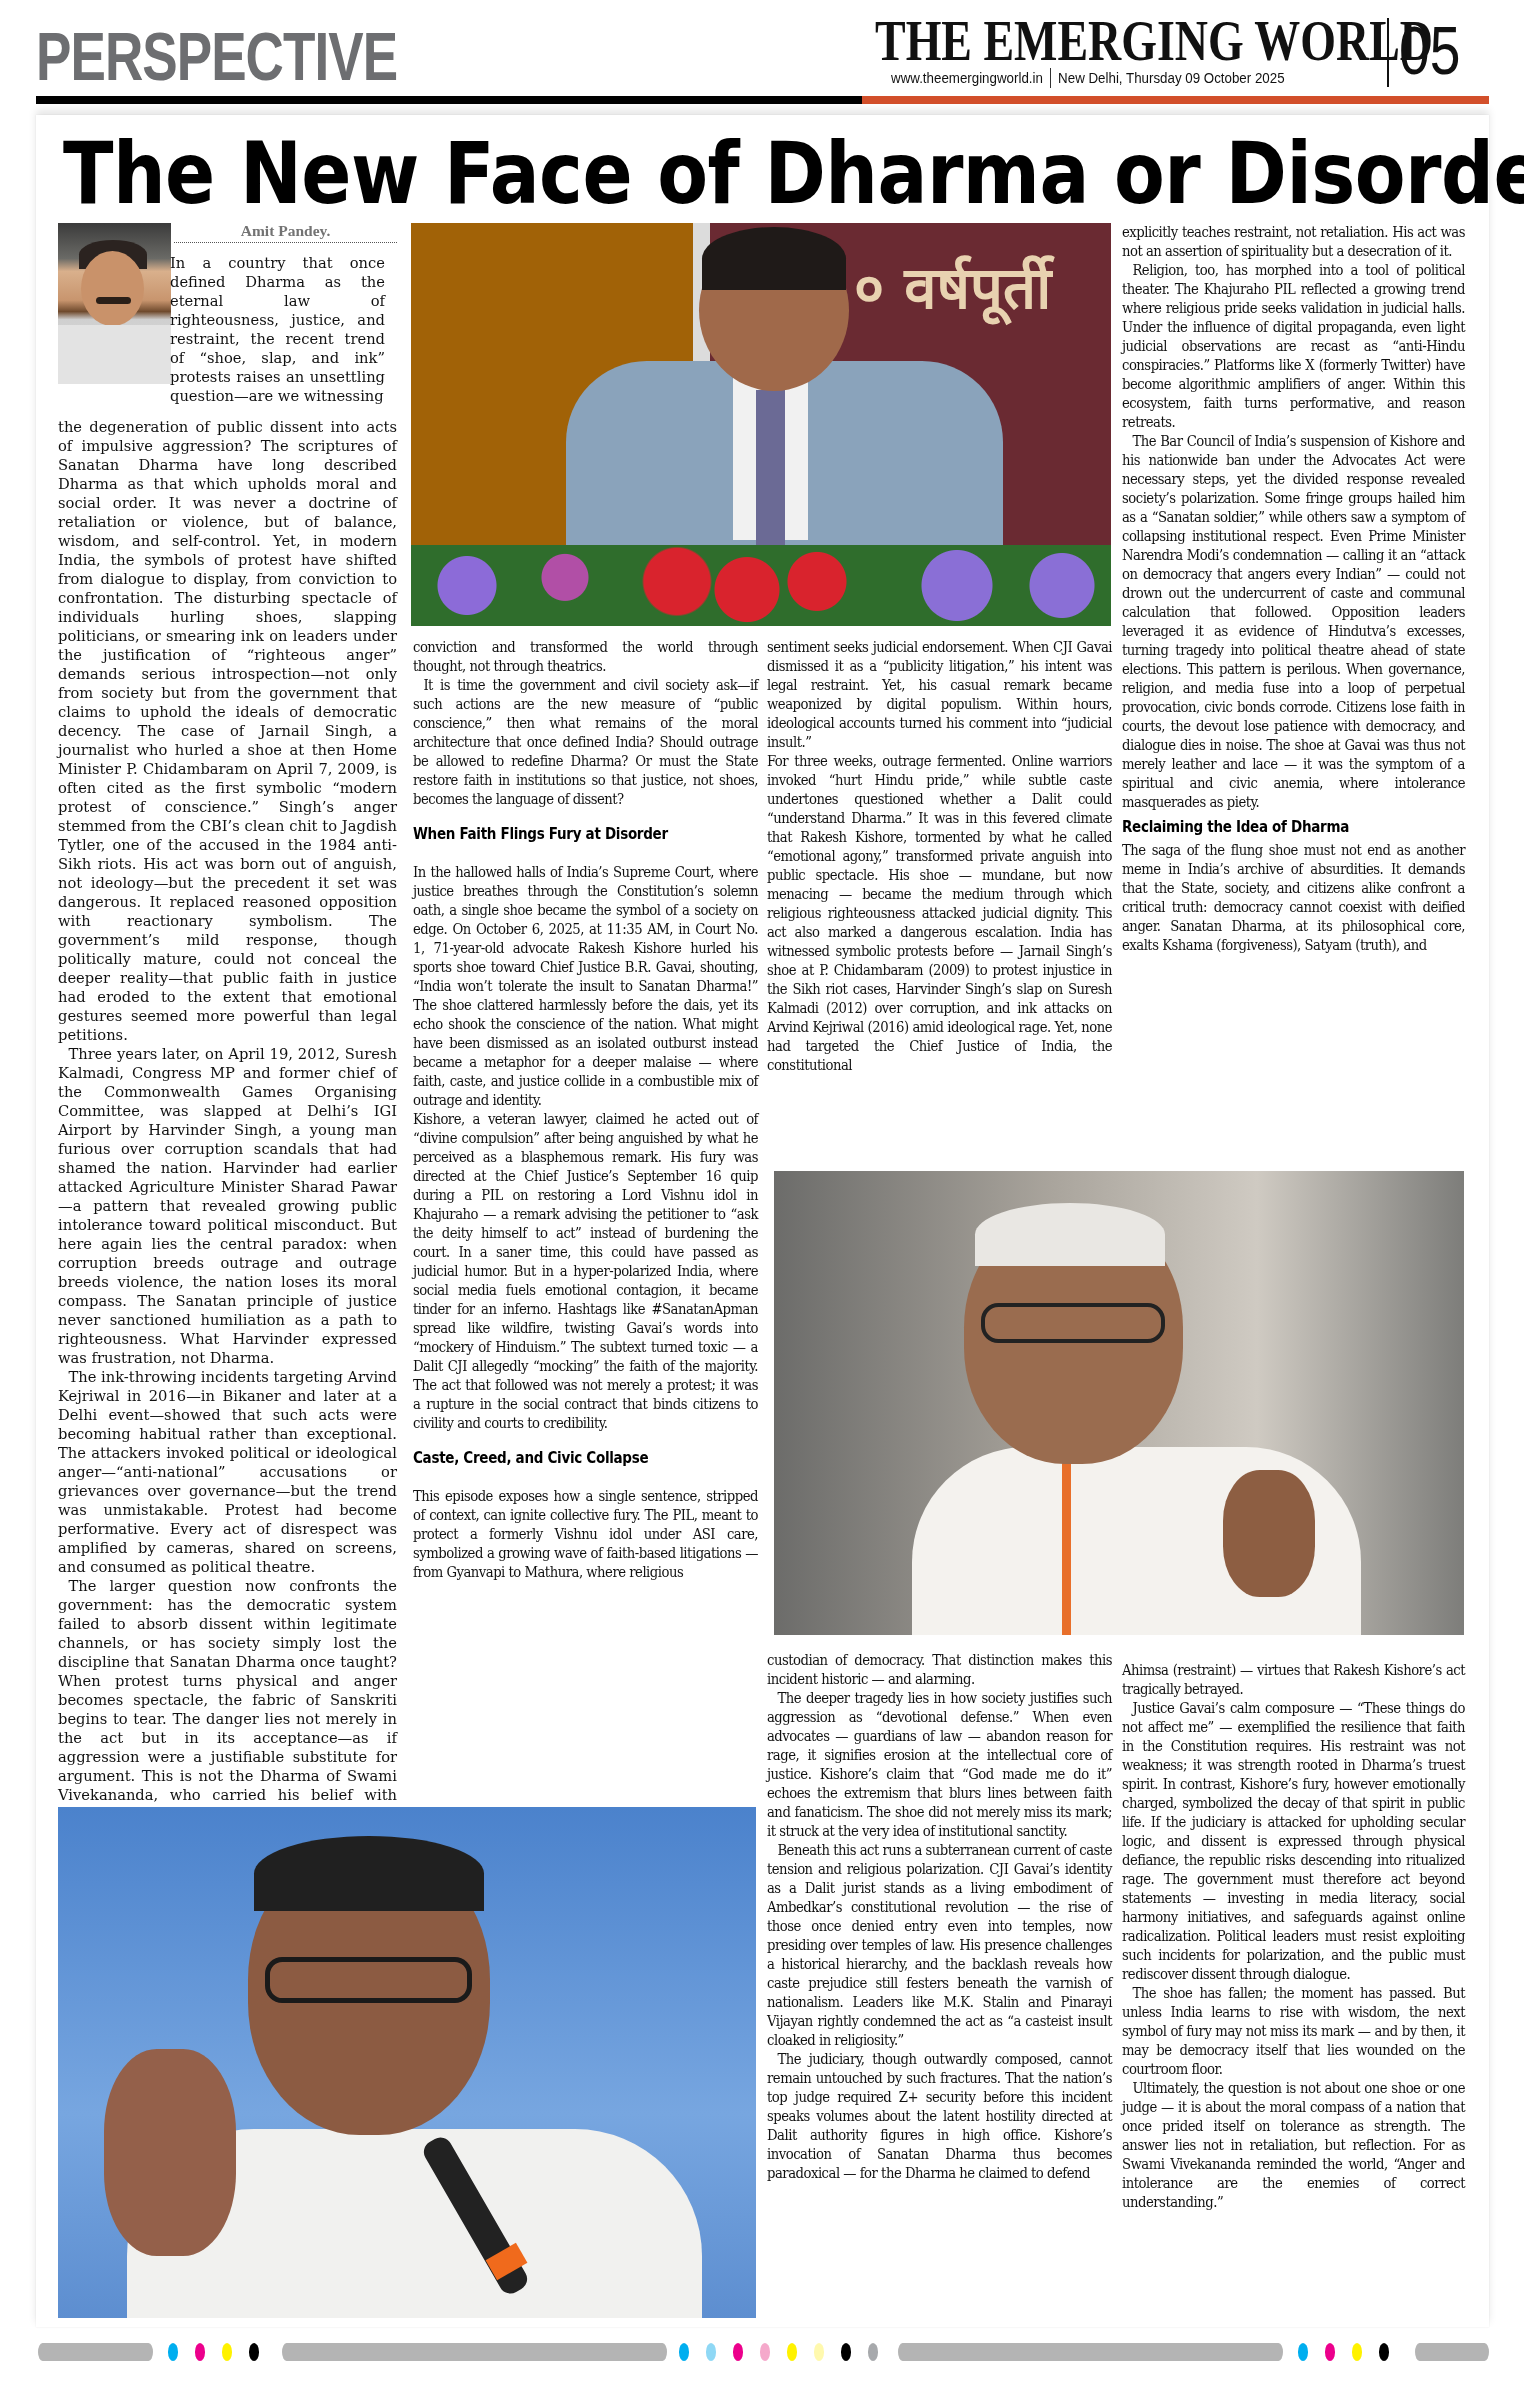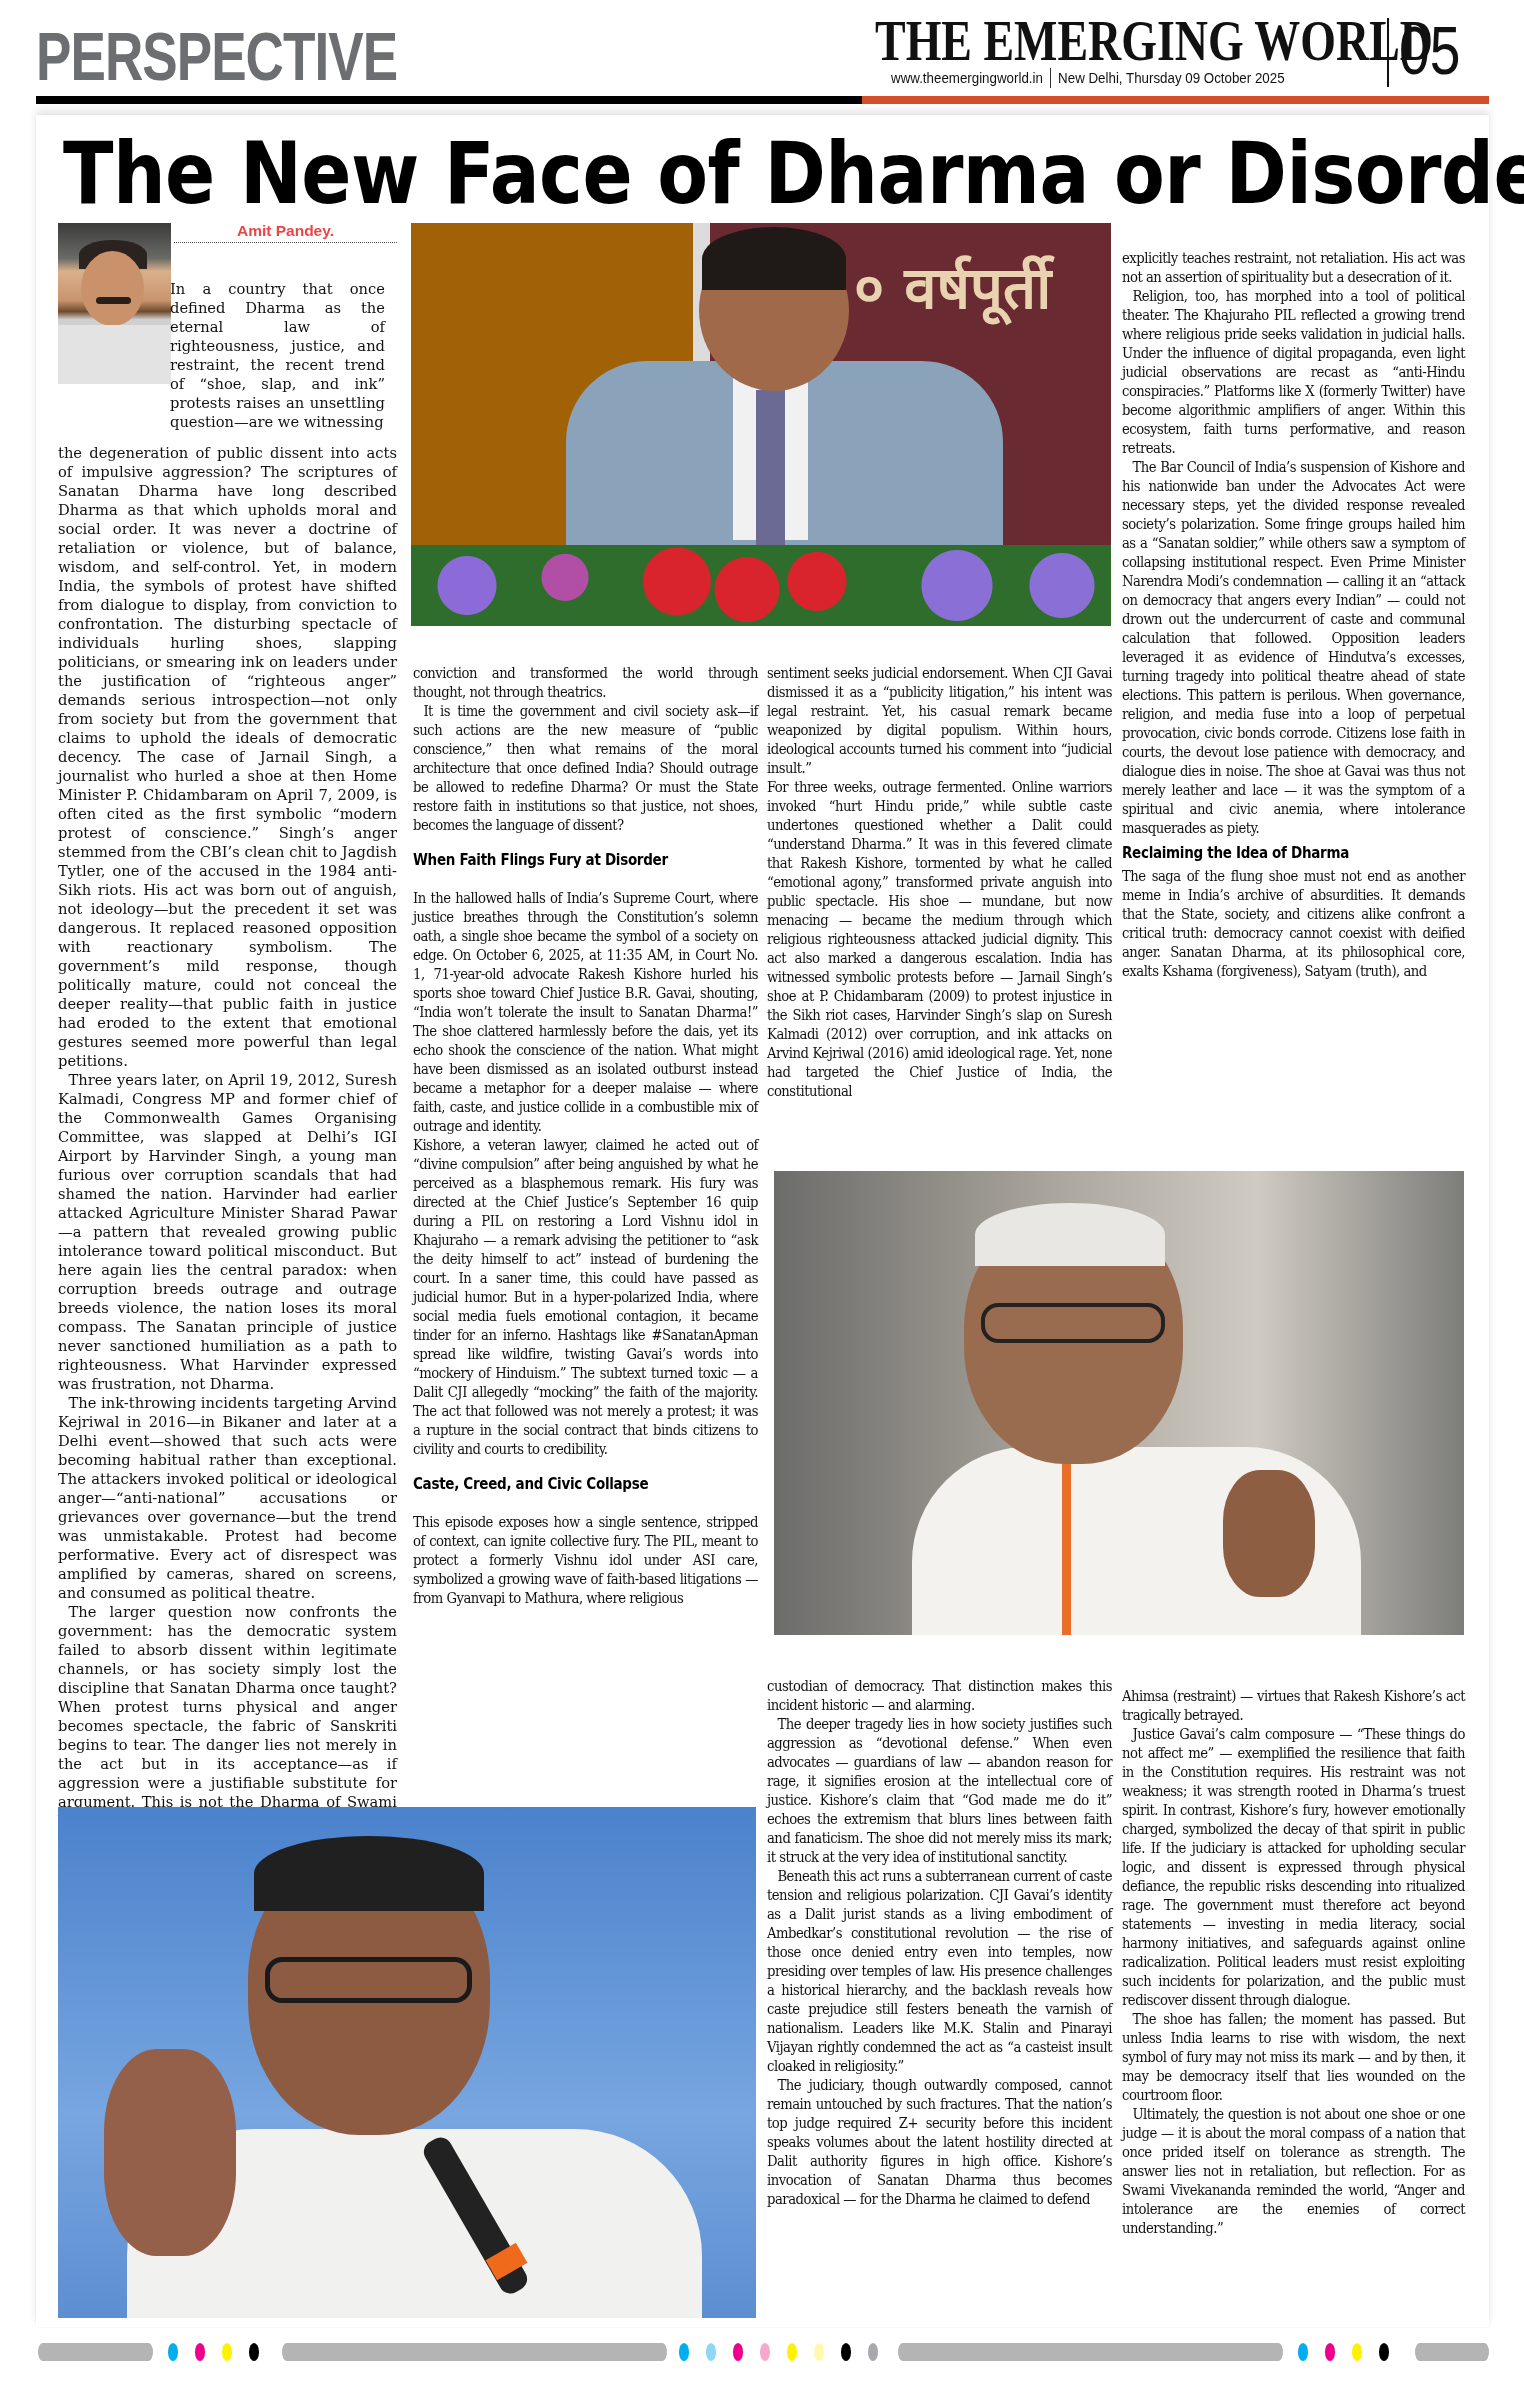--- a/index.html
+++ b/index.html
@@ -45,41 +45,40 @@
     font-family: "DejaVu Sans", sans-serif; font-weight: 700; font-size: 86px;
     line-height: 1.05; color: #000; white-space: nowrap; letter-spacing: -0.6px;
     transform: scaleX(0.86); transform-origin: left top;
   }
 
   
   .col {
     position: absolute; font-family: "DejaVu Serif", serif;
     font-size: 14.7px; line-height: 19px; text-align: justify; color: #111;
     hyphens: auto;
-    margin-top: 26px;
   }
   .col p { text-indent: 10.4px; }
   .col p.noindent { text-indent: 0; }
   .col h3 {
     font-family: "DejaVu Sans", sans-serif; font-weight: 700; font-size: 15px;
     line-height: 19.6px; margin: 17.3px 0 17.3px 0; color: #000; letter-spacing: -0.3px;
   }
   .cond { font-stretch: condensed; letter-spacing: -0.5px; }
 
   .c1 { left: 58px; top: 222px; width: 339px; }
   .c1-top { left: 170px; top: 253px; width: 215px; }
   .c2 { left: 413px; top: 637px; width: 345px; }
   .c3 { left: 767px; top: 637px; width: 345px; }
   .c3b { left: 767px; top: 1650px; width: 345px; }
   .c4 { left: 1122px; top: 222px; width: 343px; }
   .c4b { left: 1122px; top: 1660px; width: 343px; }
 
   .byline {
     position: absolute; left: 174px; top: 222px; width: 223px; text-align: center;
-    font-family: Liberation Sans, sans-serif; font-weight: 700; font-size: 15.5px; color: #ef4444;
+    font-family: Liberation Serif, serif; font-weight: 700; font-size: 15.5px; color: #737373;
     border-bottom: 1.2px dotted #555; padding-bottom: 2.3px;
   }
 
   
   .photo { position: absolute; overflow: hidden; }
   .author-photo {
     left: 58px; top: 223px; width: 113px; height: 161px;
     background: linear-gradient(180deg, #3b3b3b 0%, #6a6a66 22%, #d9b08c 30%, #c8956e 48%, #6f4a2d 55%, #cfcfcf 60%, #e5e5e5 100%);
   }
   .author-photo .face { position: absolute; left: 23px; top: 28px; width: 63px; height: 75px; border-radius: 50%; background: #c9926a; }

